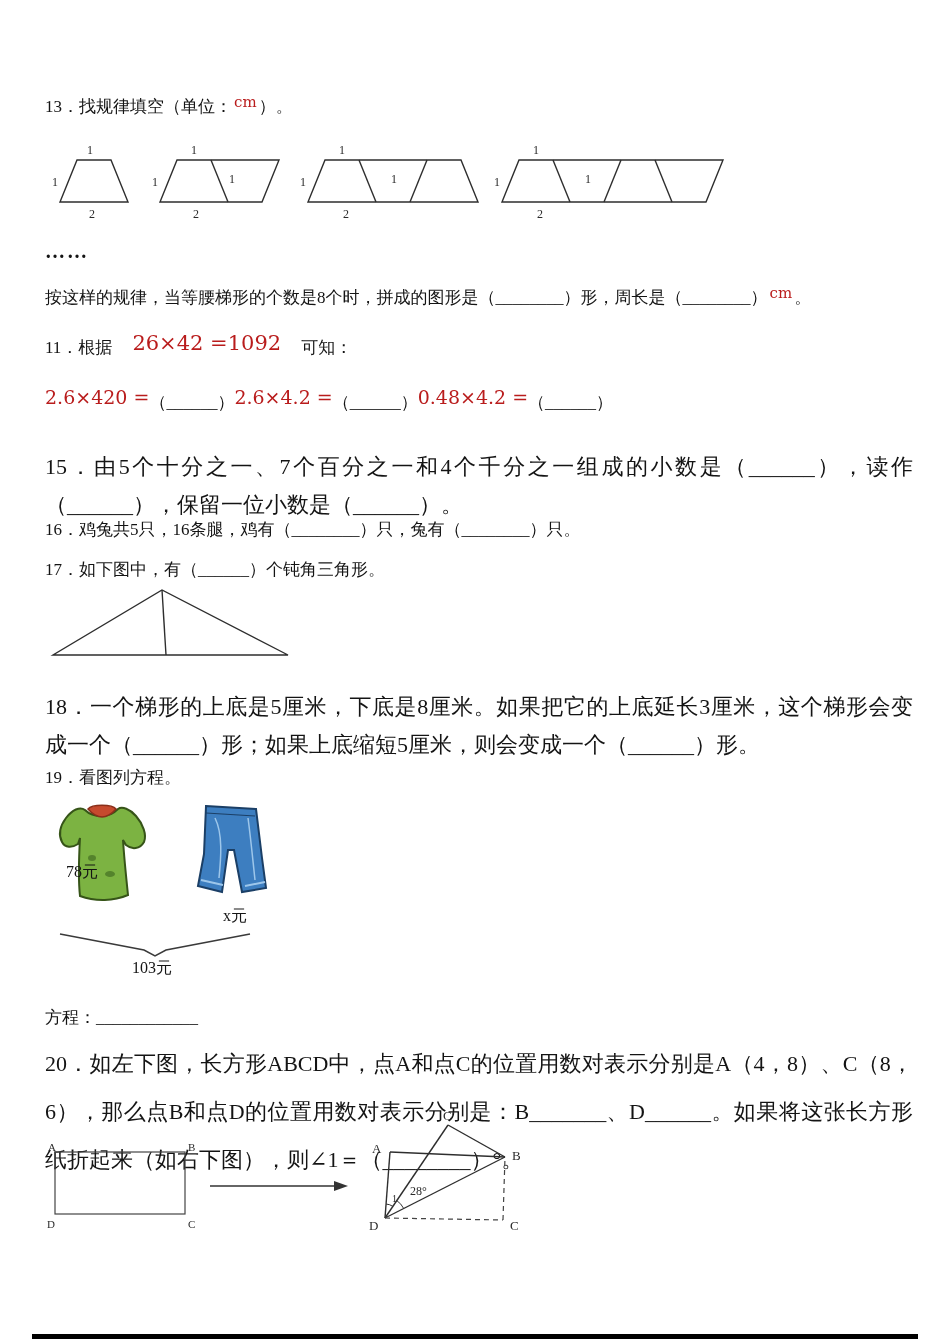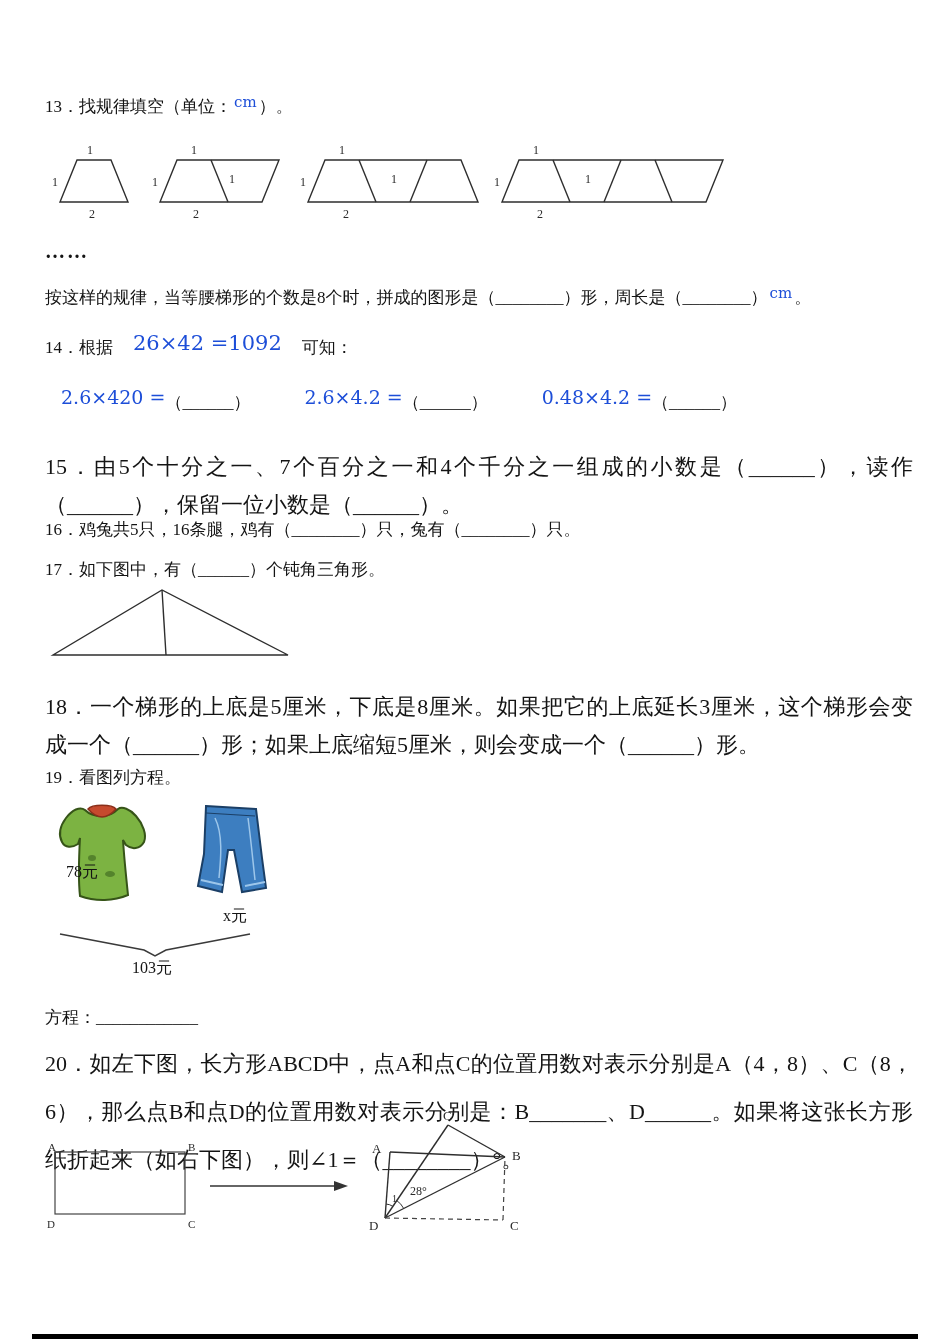--- a/index.html
+++ b/index.html
@@ -1,25 +1,25 @@
 <!DOCTYPE html>
 <html><head>
 <meta charset="utf-8">
 <style>
   html,body{margin:0;padding:0;background:#ffffff;}
   .page{position:relative;width:950px;height:1344px;background:#fff;
         font-family:"Liberation Serif","DejaVu Serif",serif;color:#141414;overflow:hidden;}
   .line{position:absolute;left:45px;font-size:17px;white-space:nowrap;}
   .para{position:absolute;left:45px;width:868px;font-size:22px;line-height:38px;text-align:justify;}
-  .eq{font-family:"DejaVu Serif",serif;color:#1d4ed8;}
+  .eq{font-family:"DejaVu Serif",serif;color:#b91c1c;}
   .raised{font-size:15px;position:relative;top:-5px;padding:0 2px;}
   .formula{font-size:21px;position:relative;top:-3px;margin:0 20px;}
   .expr{font-size:19px;}
   .blank{position:relative;top:4px;}
-  .items{position:absolute;left:61px;display:flex;gap:54px;font-size:17px;white-space:nowrap;}
+  .items{position:absolute;left:45px;display:flex;font-size:17px;white-space:nowrap;}
   .ellipsis{font-weight:bold;font-size:20px;letter-spacing:2px;}
   svg{position:absolute;overflow:visible;}
   .fig-stroke{fill:none;stroke:#2e2e2e;stroke-width:1.4;}
   .thin{fill:none;stroke:#444;stroke-width:1.2;}
   svg text{font-family:"Liberation Serif","DejaVu Serif",serif;fill:#2a2a2a;font-size:12px;}
   .vtx{font-size:13px;}
   .ang1{font-size:10px;}
   .ang28{font-size:12px;}
   .price{position:absolute;font-size:16px;}
   .footer-bar{position:absolute;background:#000;}
@@ -70,21 +70,21 @@
     <text x="48" y="82" text-anchor="middle">2</text>
   </svg>
 
   <div class="line ellipsis" style="top:240px">……</div>
 
   <div class="line" style="top:286px">
     <span>按这样的规律，当等腰梯形的个数是8个时，拼成的图形是（________）形，周长是（________）</span><span class="eq raised">cm</span><span>。</span>
   </div>
 
   <div class="line" style="top:334px">
-    <span>14．根据</span><span class="eq formula">26×42 =1092</span><span>可知：</span>
+    <span>11．根据</span><span class="eq formula">26×42 =1092</span><span>可知：</span>
   </div>
   <div class="items" style="top:386px">
     <span><span class="eq expr">2.6×420 =</span><span class="blank">（______）</span></span>
     <span><span class="eq expr">2.6×4.2 =</span><span class="blank">（______）</span></span>
     <span><span class="eq expr">0.48×4.2 =</span><span class="blank">（______）</span></span>
   </div>
 
   <div class="para" style="top:448px">15．由5个十分之一、7个百分之一和4个千分之一组成的小数是（______），读作（______），保留一位小数是（______）。</div>
 
   <div class="line" style="top:518px">16．鸡兔共5只，16条腿，鸡有（________）只，兔有（________）只。</div>

